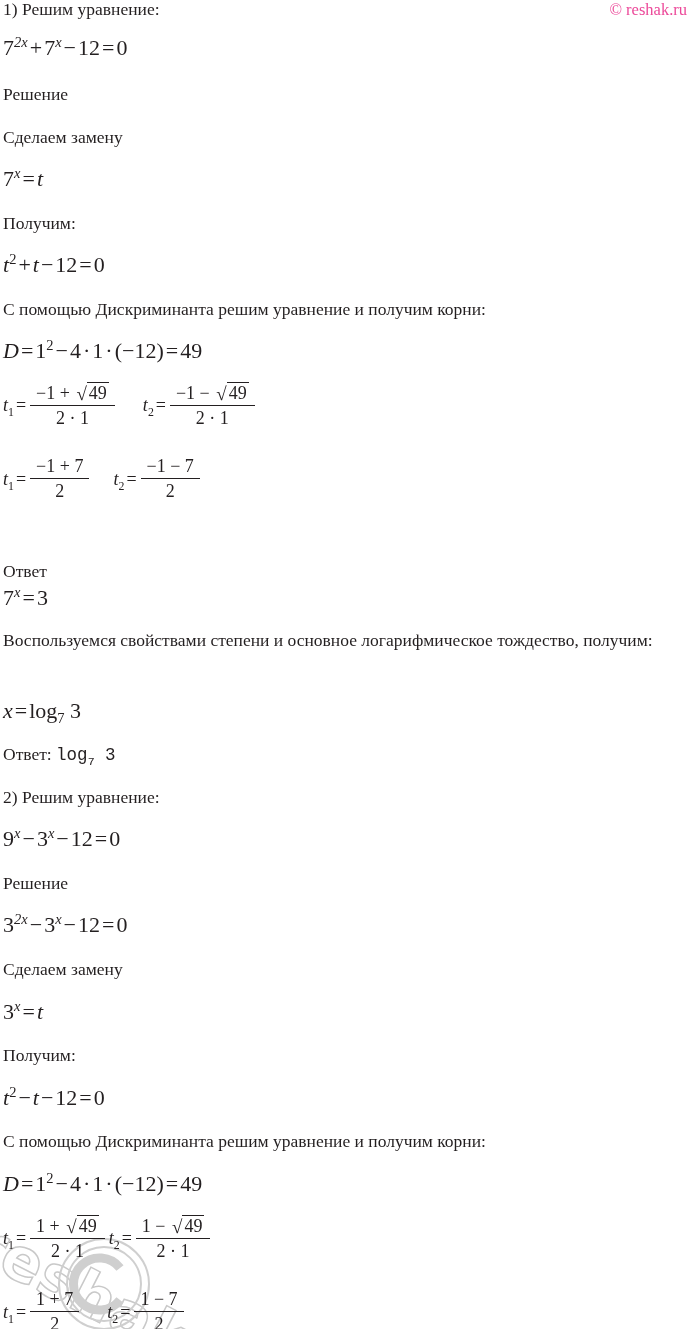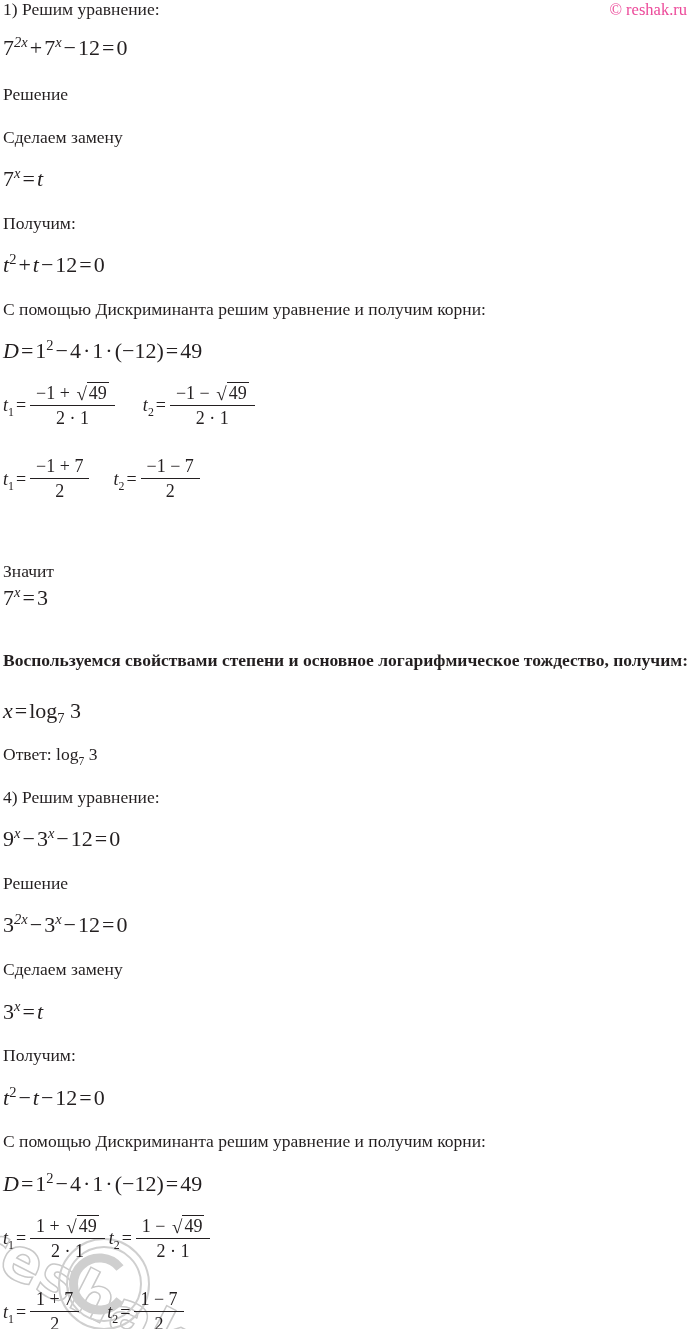--- a/index.html
+++ b/index.html
@@ -223,37 +223,37 @@
     <span class="gap" style="width:22px;"></span>
     <span>t<sub class="sb">2</sub></span>
       <span class="op">=</span>
     <span class="frac">
       <span class="numer num">−1 − 7</span>
       <span class="denom num">2</span>
     </span>
   </div>
 
 
-  <div class="line prose" style="top:560px;">Значит</div>
+  <div class="line prose" style="top:560px;">Ответ</div>
 
   <div class="line math" style="top:587px;">
     <span class="num">7</span><sup class="exp">x</sup><span class="op">=</span><span class="num">3</span>
   </div>
 
-  <div class="line prose wrap" style="top:648px;font-weight:bold;">Воспользуемся свойствами степени и основное логарифмическое тождество, получим:</div>
+  <div class="line prose wrap" style="top:628px;">Воспользуемся свойствами степени и основное логарифмическое тождество, получим:</div>
 
   <div class="line math" style="top:700px;">
     x<span class="op">=</span><span class="up">log<sub class="sb">7</sub></span> <span class="num">3</span>
   </div>
 
   <div class="line prose" style="top:743px;">
-    <span class="up">Ответ: </span><span class="up" style="font-family:Liberation Serif, serif;margin-top:12px;">log<sub class="sb">7</sub> 3</span>
-  </div>
-
-  <div class="line prose" style="top:786px;">4) Решим уравнение:</div>
+    <span class="up">Ответ: </span><span class="up" style="font-family:Liberation Mono, monospace;margin-top:12px;">log<sub class="sb">7</sub> 3</span>
+  </div>
+
+  <div class="line prose" style="top:786px;">2) Решим уравнение:</div>
 
   <div class="line math" style="top:828px;">
     <span class="num">9</span><sup class="exp">x</sup><span class="op">−</span><span class="num">3</span><sup class="exp">x</sup><span class="op">−</span><span class="num">12</span><span class="op">=</span><span class="num">0</span>
   </div>
 
   <div class="line prose" style="top:872px;">Решение</div>
 
   <div class="line math" style="top:914px;">
     <span class="num">3</span><sup class="exp">2x</sup><span class="op">−</span><span class="num">3</span><sup class="exp">x</sup><span class="op">−</span><span class="num">12</span><span class="op">=</span><span class="num">0</span>
   </div>

